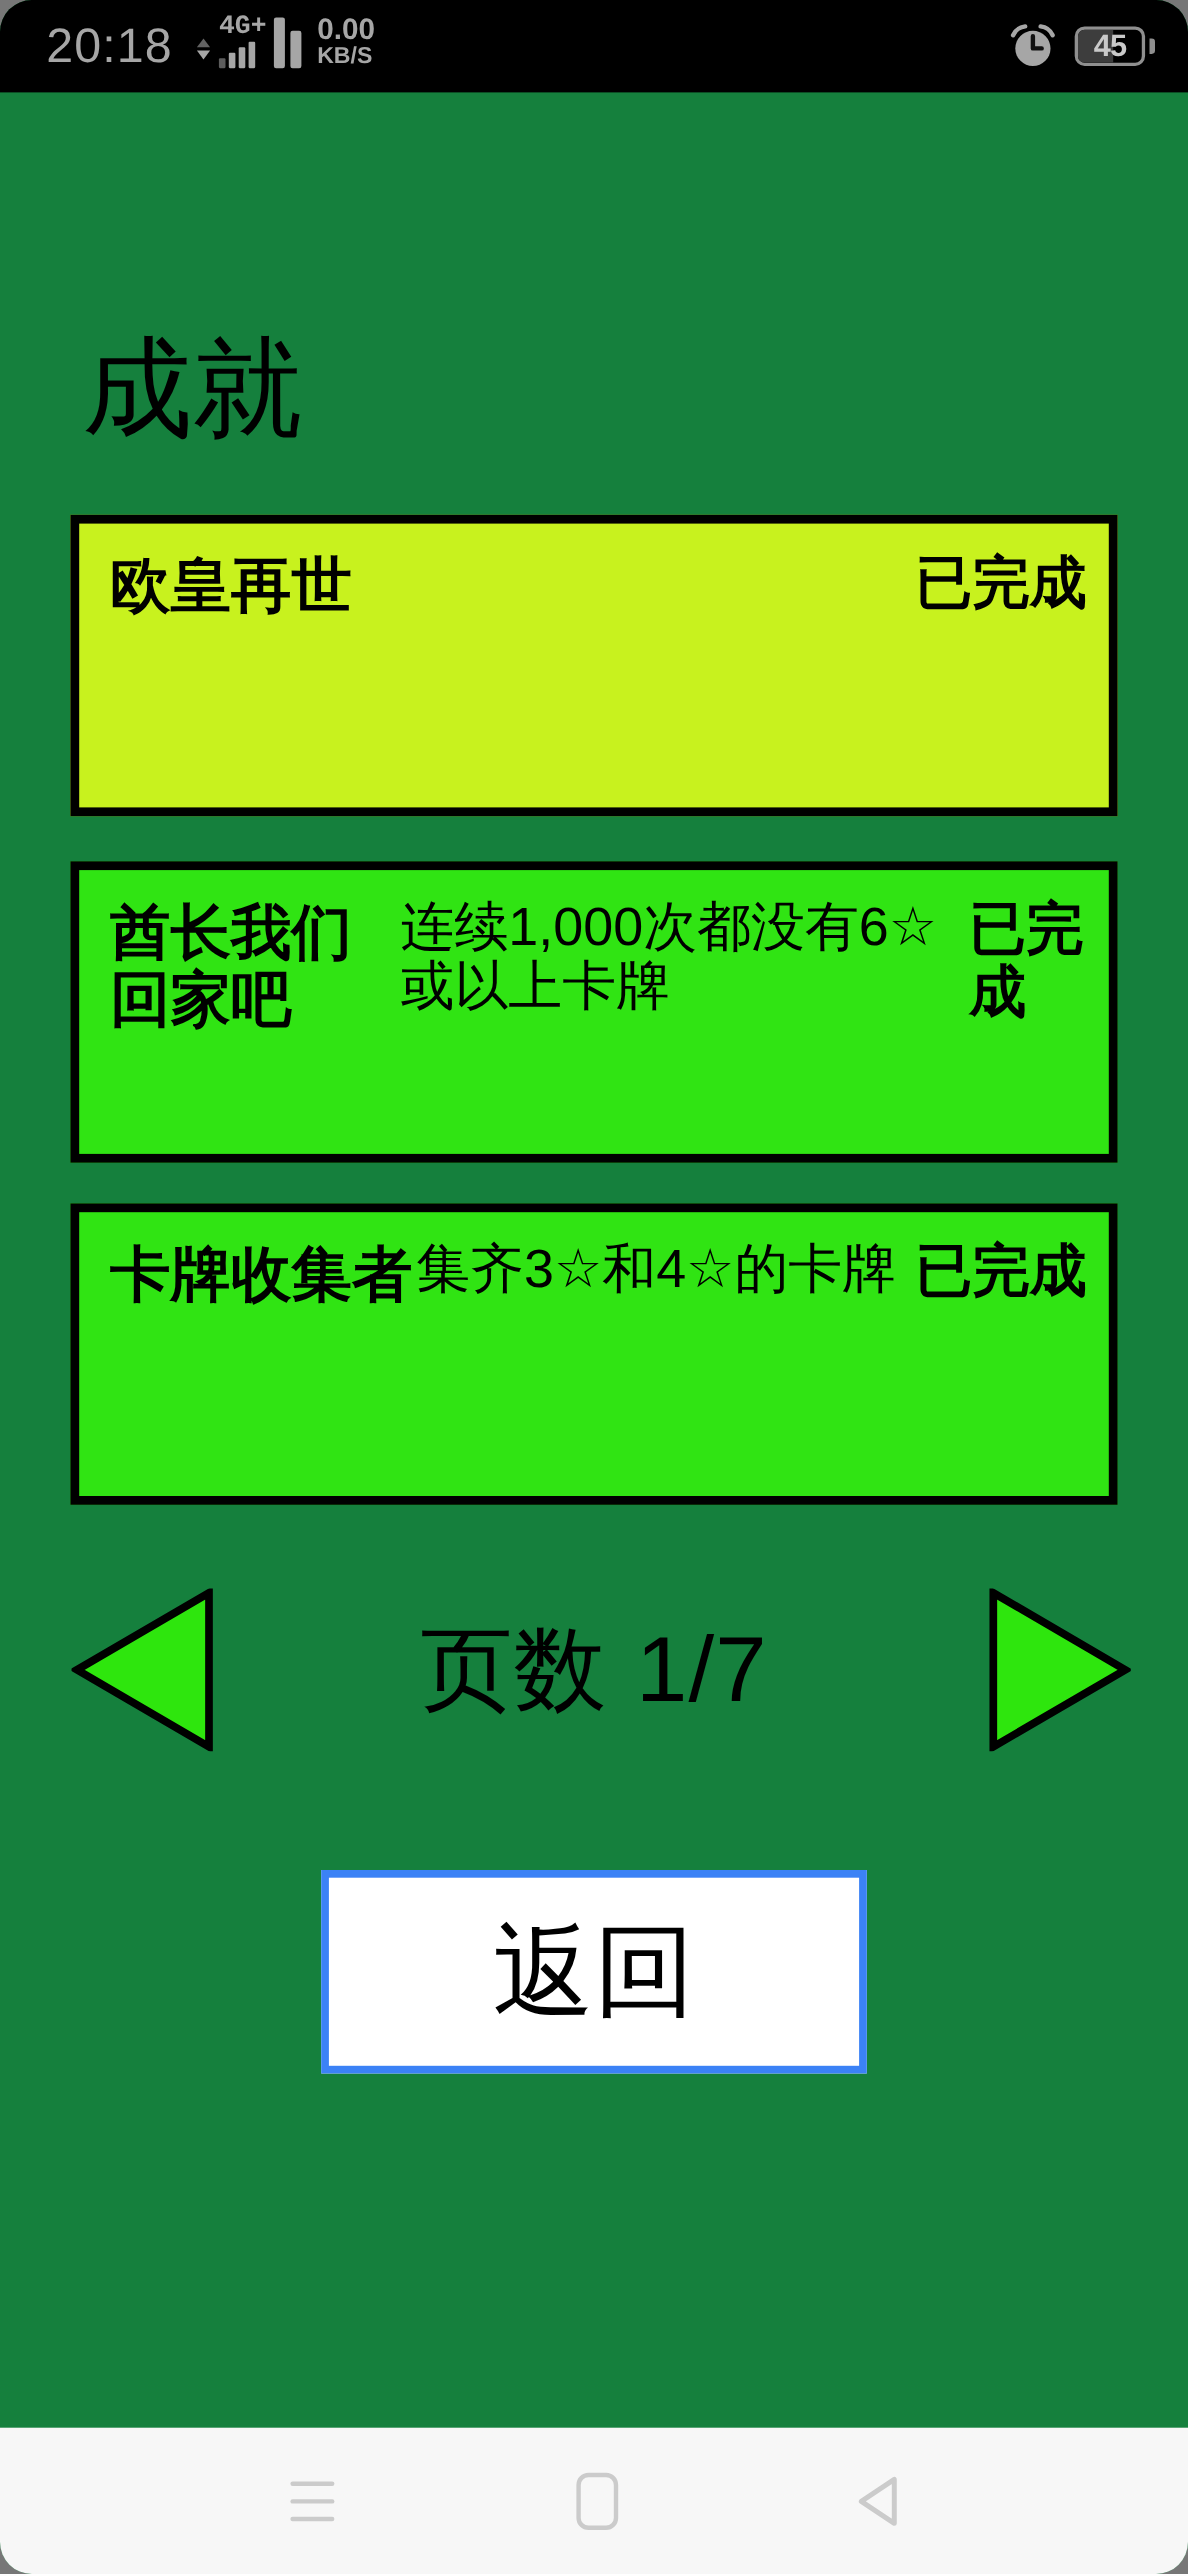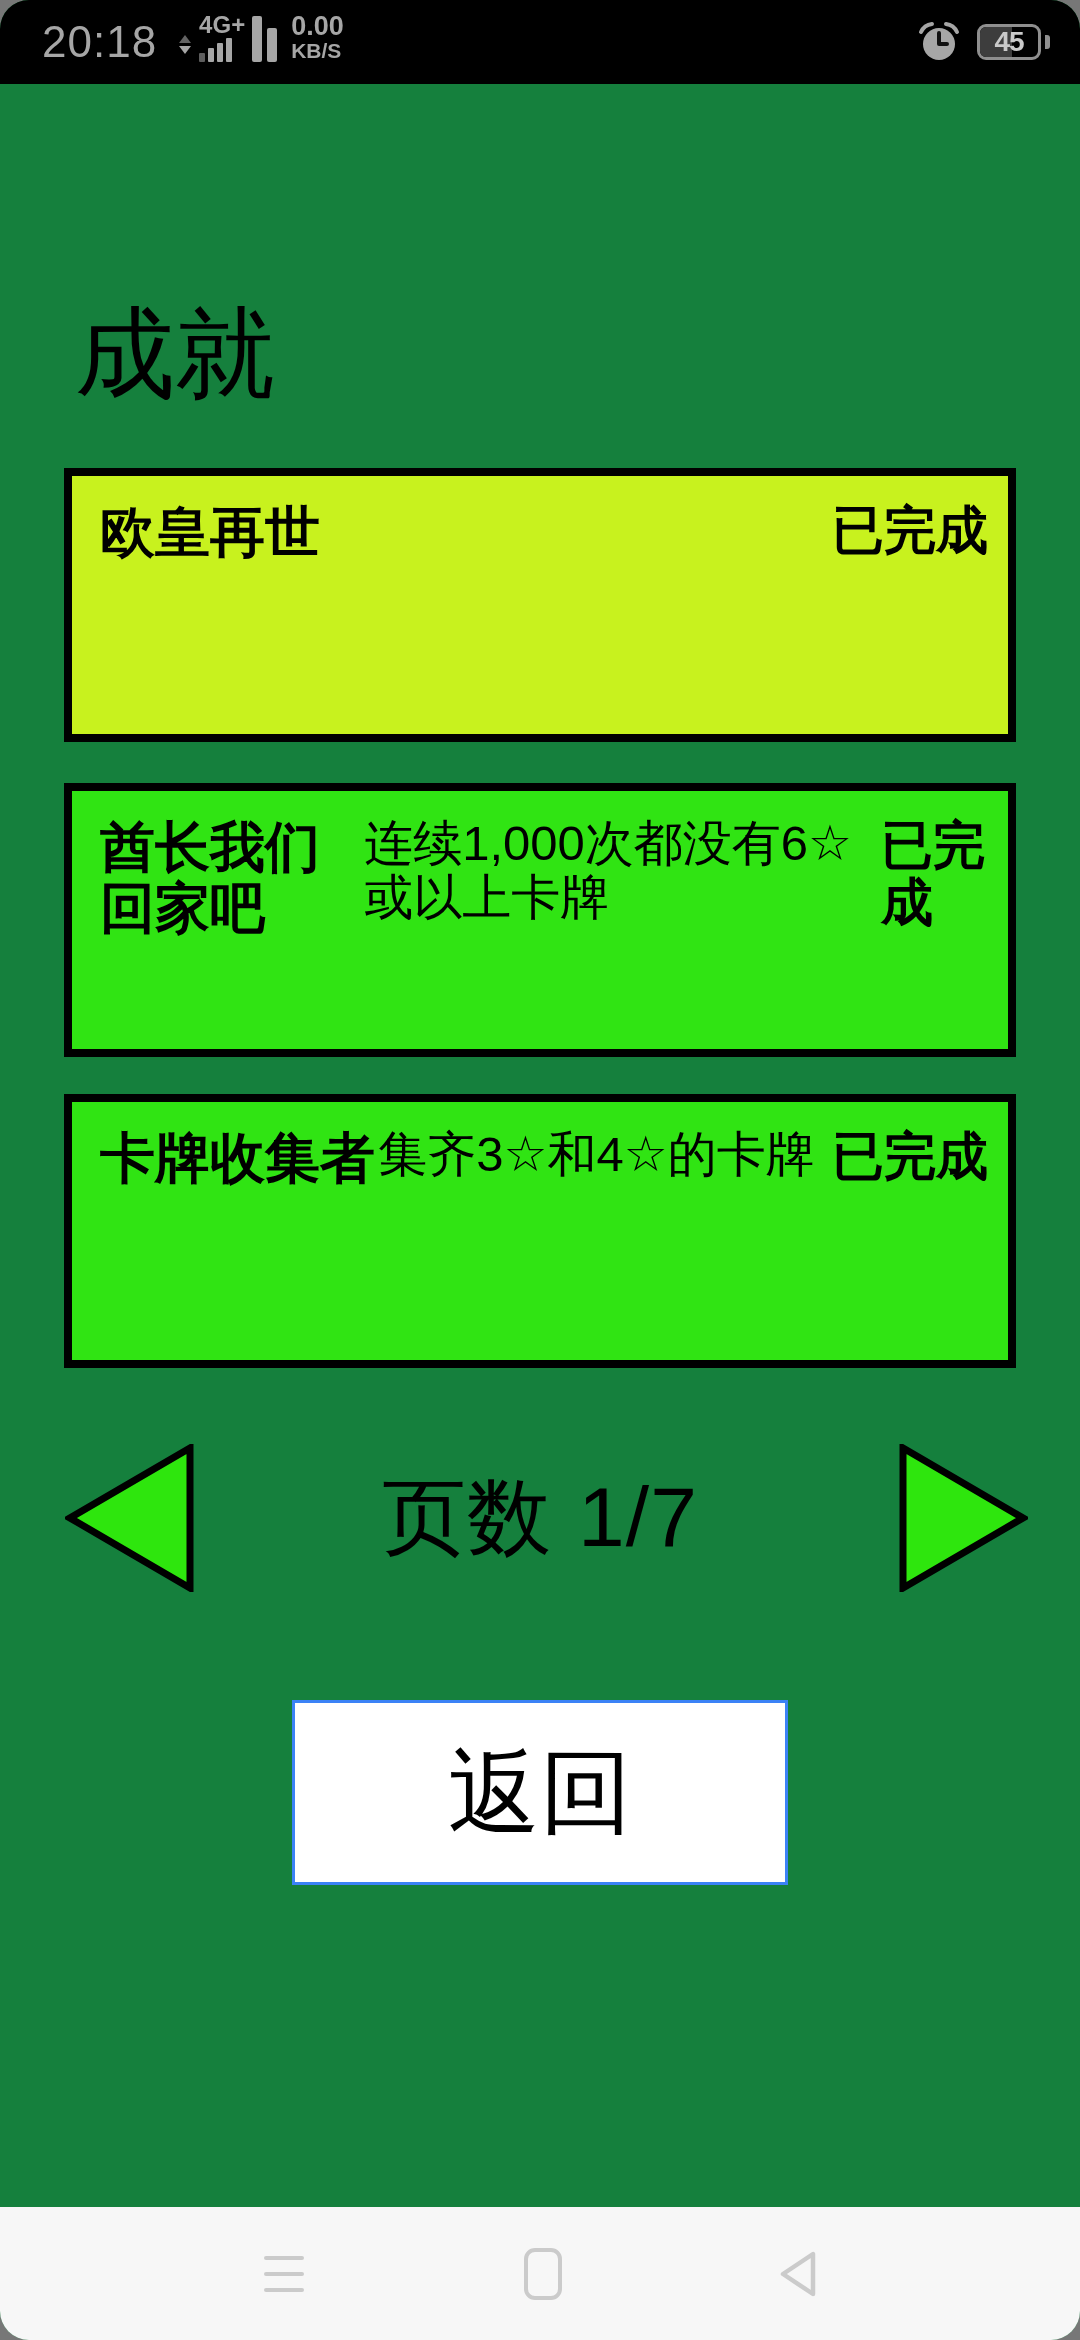--- a/index.html
+++ b/index.html
@@ -9,21 +9,21 @@
 
   
   .statusbar { position:absolute; top:0; left:0; width:1080px; height:84px; background:#000;
                display:flex; align-items:center; padding:0 30px 0 42px; color:#a6a6a6; }
   .sb-time { font-size:44px; font-weight:500; letter-spacing:1px; }
   .sb-net { display:flex; align-items:flex-end; margin-left:22px; height:60px; padding-bottom:10px; }
   .sb-arrows { display:flex; flex-direction:column; gap:3px; margin-right:8px; margin-bottom:8px; }
   .sb-arrows .arr-up { width:0; height:0; border-left:6px solid transparent; border-right:6px solid transparent; border-bottom:8px solid #636363; }
   .sb-arrows .arr-down { width:0; height:0; border-left:6px solid transparent; border-right:6px solid transparent; border-top:8px solid #a6a6a6; }
   .sb-sim1 { display:flex; flex-direction:column; align-items:flex-start; }
-  .sb-4g { font-size:24px; font-weight:700; line-height:22px; letter-spacing:0px; }
+  .sb-4g { font-size:24px; font-weight:700; line-height:22px; letter-spacing:0px;font-family:Liberation Mono, monospace; }
   .bars { display:flex; align-items:flex-end; }
   .bars-sm { gap:3px; margin-top:2px; }
   .bars-sm i { display:block; width:6px; background:#a6a6a6; border-radius:1px; }
   .bars-sm i:nth-child(1){ height:9px; background:#5d5d5d; }
   .bars-sm i:nth-child(2){ height:14px; }
   .bars-sm i:nth-child(3){ height:19px; }
   .bars-sm i:nth-child(4){ height:24px; }
   .bars-lg { gap:5px; margin-left:7px; }
   .bars-lg i { display:block; width:10px; background:#a6a6a6; border-radius:2px; }
   .bars-lg i:nth-child(1){ height:46px; }
@@ -52,21 +52,21 @@
 
   .pager { position:absolute; left:0; top:1444px; width:1080px; height:148px; }
   .pager-arrow { position:absolute; top:0; width:130px; height:148px; cursor:pointer; }
   .pager-prev { left:65px; }
   .pager-next { left:898px; }
   .pager-label { position:absolute; left:0; right:0; top:50%; transform:translateY(-50%);
                  text-align:center; font-size:84px; color:#000; font-weight:400; letter-spacing:1px; }
   .pager-label .gap { display:inline-block; width:26px; }
 
   .back-btn { position:absolute; left:292px; top:1700px; width:496px; height:185px; background:#fff;
-              border:3px solid #3b82f6; font-size:92px; color:#000; font-weight:400;
+              border:7px solid #3b82f6; font-size:92px; color:#000; font-weight:400;
               display:flex; align-items:center; justify-content:center; cursor:pointer;
               font-family:"Liberation Sans","DejaVu Sans",sans-serif; }
 
   
   .navbar { position:absolute; left:0; top:2207px; width:1080px; height:133px; background:#f7f7f7; }
   .nav-slot { position:absolute; top:50%; transform:translate(-50%,-50%); cursor:pointer; }
   .nav-menu { left:284px; display:flex; flex-direction:column; gap:12px; }
   .nav-menu i { display:block; width:40px; height:4px; background:#cbcbcb; border-radius:2px; }
   .nav-recents { left:543px; width:38px; height:52px; border:4px solid #cbcbcb; border-radius:11px; background:transparent; }
   .nav-back { left:798px; }

